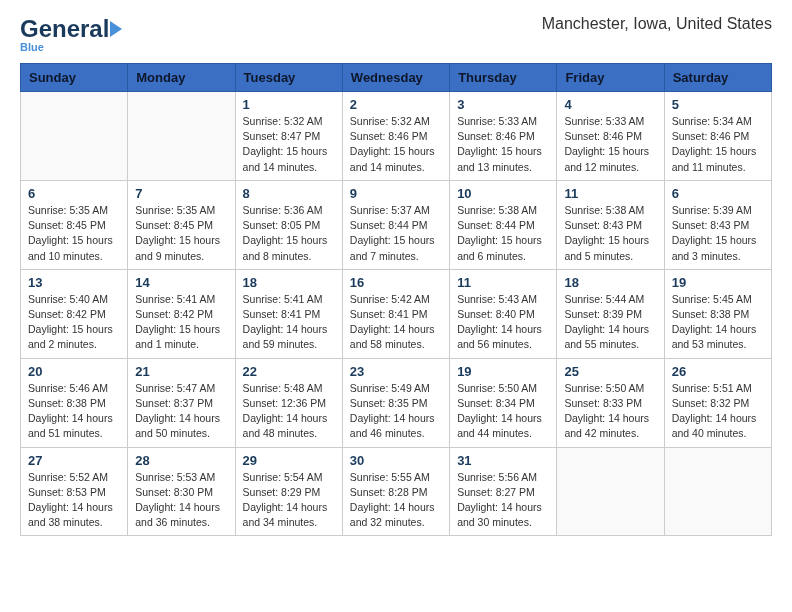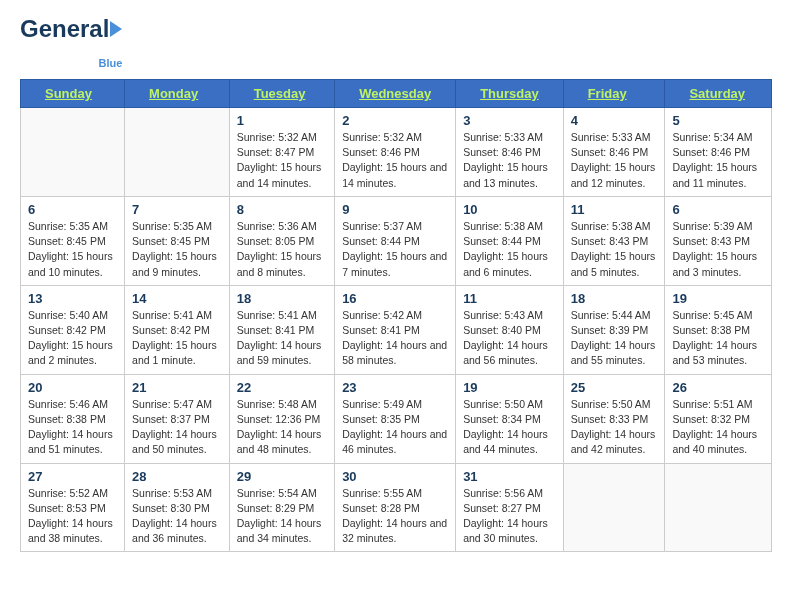--- a/index.html
+++ b/index.html
@@ -12,22 +12,21 @@
     }
     .header-area {
       display: flex;
       justify-content: space-between;
       align-items: flex-start;
       margin-bottom: 10px;
     }
     .logo {
       display: flex;
       flex-direction: column;
-      align-items: flex-end;
-      gap: 16px;
+      align-items: flex-start;
     }
     .title-area {
       text-align: right;
     }
     .month-title {
       font-size: 42px;
       font-weight: bold;
       color: #1a3a5c;
       line-height: 1;
     }
@@ -35,26 +34,25 @@
       font-size: 16px;
       color: #333;
     }
     .calendar {
       width: 100%;
       border-collapse: collapse;
       border: 1px solid #ccc;
     }
     .calendar th {
       background-color: #3a6fc4;
-      color: #bef264;
+      color: #0f172a;
       text-align: left;
-      padding: 6px 24px;
+      padding: 6px 8px;
       font-size: 13px;
       border: 1px solid #2a5aa4;
-      text-decoration: underline;
     }
     .calendar td {
       vertical-align: top;
       border: 1px solid #ccc;
       padding: 5px 7px;
       width: calc(100%/7);
       min-height: 80px;
       font-size: 11px;
       color: #333;
     }
@@ -104,20 +102,21 @@
 
 <div class="header-area">
   <div class="logo">
     <div class="logo-wrapper">
       <span class="logo-g">General</span>
       <span class="logo-arrow"></span>
     </div>
     <div class="logo-line">Blue</div>
   </div>
   <div class="title-area">
+    <div class="location-title">Manchester, Iowa, United States</div>
   </div>
 </div>
 
 <table class="calendar">
   <thead>
     <tr>
       <th>Sunday</th>
       <th>Monday</th>
       <th>Tuesday</th>
       <th>Wednesday</th>

